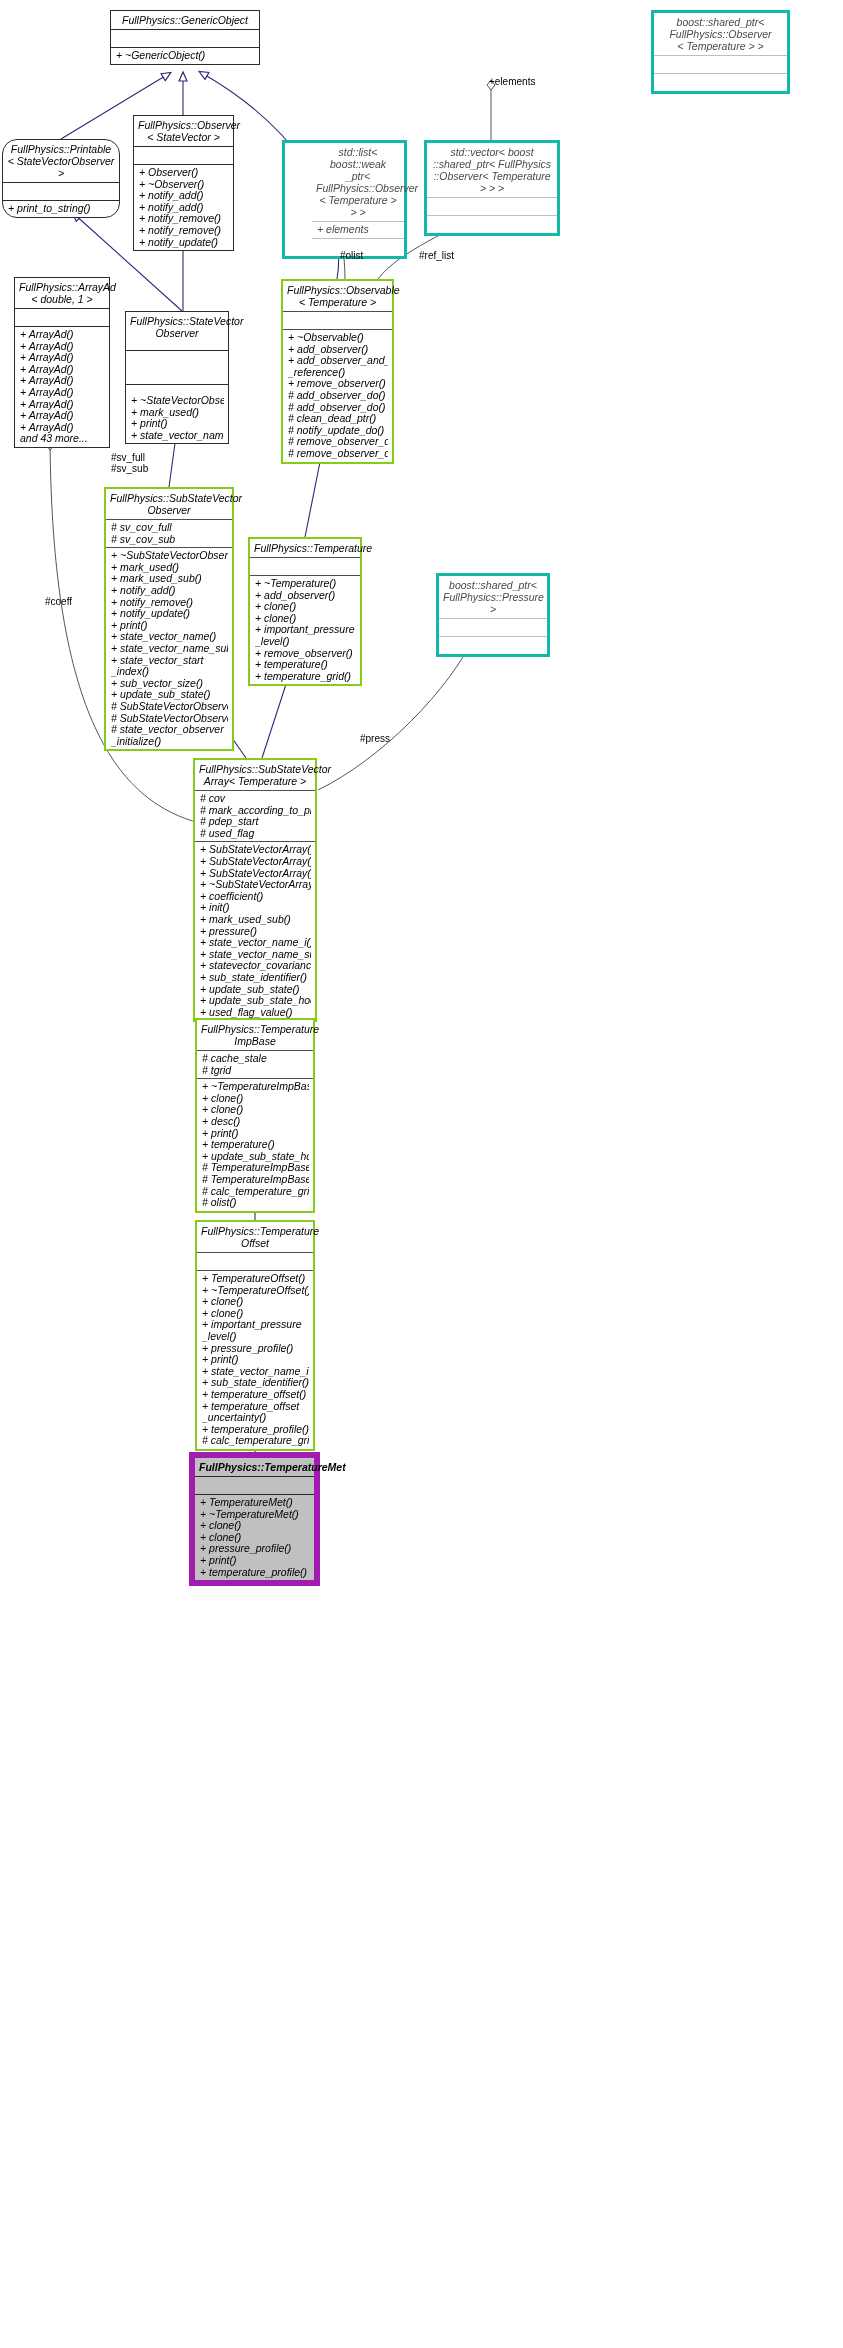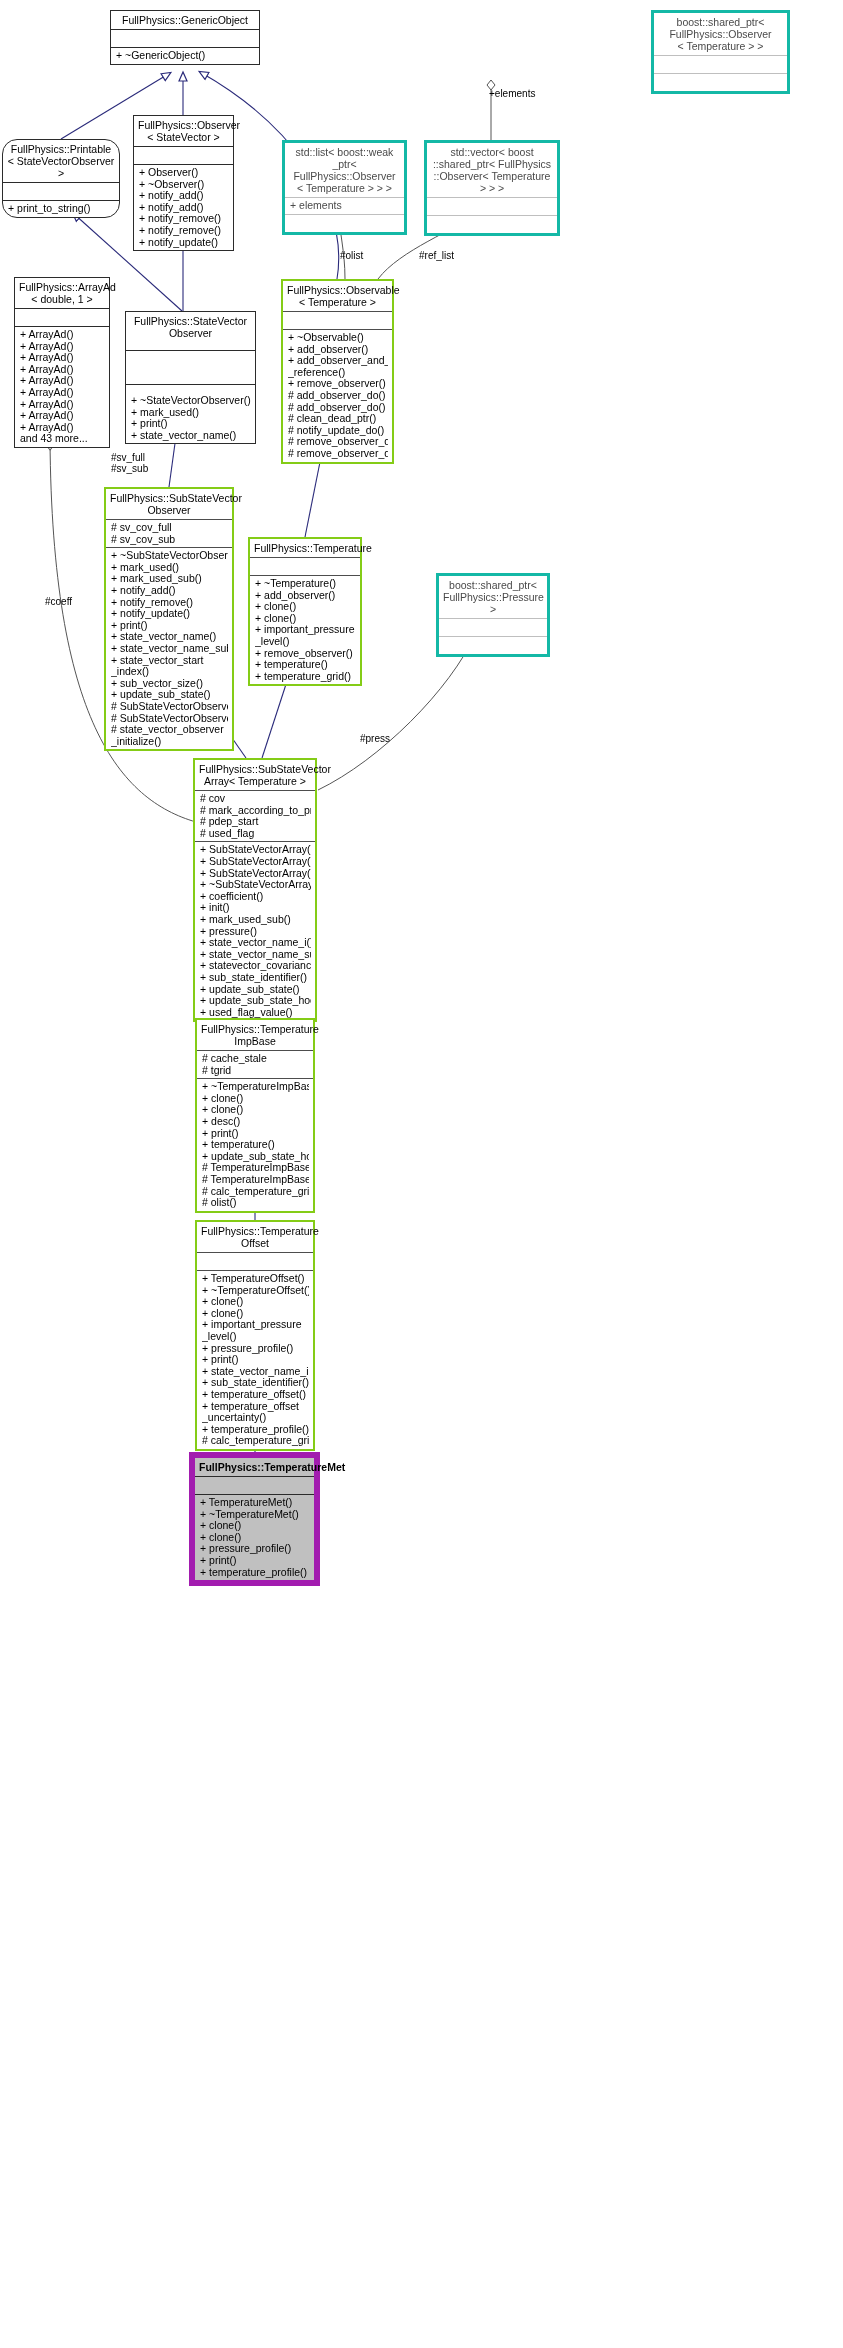--- a/index.html
+++ b/index.html
@@ -3,21 +3,21 @@
 <meta charset="utf-8">
 <style>
   html,body{margin:0;padding:0;background:#ffffff;}
   body{width:843px;height:2348px;position:relative;
        font-family:"Liberation Sans","DejaVu Sans",sans-serif;
        -webkit-font-smoothing:antialiased;}
   #canvas{position:absolute;left:0;top:0;width:843px;height:2348px;overflow:hidden;}
   svg.edges{position:absolute;left:0;top:0;width:843px;height:2348px;pointer-events:none;}
 
   .node{position:absolute;box-sizing:border-box;background:#ffffff;
-        border:1px solid #2b2b2b;display:flex;flex-direction:column;}
+        border:1px solid #2b2b2b;display:flex;flex-direction:column;font-style:italic;}
   .node.thick{border:2px solid #84cc16;}
   .node.grey{border:3px solid #14b8a6;background:#ffffff;}
   .node.filled{background:#c0c0c0;border:6px solid #a21caf;}
 
   .n-title{font-size:10.5px;line-height:12px;text-align:center;
            padding:3px 4px 3px 4px;color:#000;white-space:pre-line;}
   .node.grey .n-title{color:#4a4a4a;}
   .n-sep{height:0;border-top:1px solid #2b2b2b;}
   .node.thick .n-sep{border-top:1px solid #4d4d4d;}
   .node.grey .n-sep{border-top:1px solid #bfbfbf;}
@@ -126,21 +126,21 @@
       <div class="row">+ Observer()</div>
       <div class="row">+ ~Observer()</div>
       <div class="row">+ notify_add()</div>
       <div class="row">+ notify_add()</div>
       <div class="row">+ notify_remove()</div>
       <div class="row">+ notify_remove()</div>
       <div class="row">+ notify_update()</div>
     </div>
   </div>
 
-  <div class="node grey" style="left:282px;top:140px;width:125px;">
+  <div class="node grey" style="left:282px;top:140px;width:125px;padding-left:27px;">
     <div class="n-title">std::list&lt; boost::weak
 _ptr&lt; FullPhysics::Observer
 &lt; Temperature &gt; &gt; &gt;</div>
     <div class="n-sep"></div>
     <div class="n-attrs">
       <div class="row">+ elements</div>
     </div>
     <div class="n-sep"></div>
     <div class="n-ops empty"></div>
   </div>
@@ -168,21 +168,21 @@
       <div class="row">+ ArrayAd()</div>
       <div class="row">+ ArrayAd()</div>
       <div class="row">+ ArrayAd()</div>
       <div class="row">+ ArrayAd()</div>
       <div class="row">+ ArrayAd()</div>
       <div class="row">+ ArrayAd()</div>
       <div class="row">and 43 more...</div>
     </div>
   </div>
 
-  <div class="node" style="left:125px;top:311px;width:131px;gap:8px;">
+  <div class="node" style="left:125px;top:311px;width:104px;gap:8px;">
     <div class="n-title">FullPhysics::StateVector
 Observer</div>
     <div class="n-sep"></div>
     <div class="n-attrs empty"></div>
     <div class="n-sep"></div>
     <div class="n-ops">
       <div class="row">+ ~StateVectorObserver()</div>
       <div class="row">+ mark_used()</div>
       <div class="row">+ print()</div>
       <div class="row">+ state_vector_name()</div>
@@ -355,21 +355,21 @@
       <div class="row">+ TemperatureMet()</div>
       <div class="row">+ ~TemperatureMet()</div>
       <div class="row">+ clone()</div>
       <div class="row">+ clone()</div>
       <div class="row">+ pressure_profile()</div>
       <div class="row">+ print()</div>
       <div class="row">+ temperature_profile()</div>
     </div>
   </div>
 
-  <div class="edgelabel" style="left:489px;top:88px;">+elements</div>
+  <div class="edgelabel" style="left:489px;top:76px;">+elements</div>
   <div class="edgelabel" style="left:340px;top:250px;">#olist</div>
   <div class="edgelabel" style="left:419px;top:250px;">#ref_list</div>
   <div class="edgelabel" style="left:111px;top:452px;">#sv_full
 #sv_sub</div>
   <div class="edgelabel" style="left:45px;top:596px;">#coeff</div>
   <div class="edgelabel" style="left:360px;top:733px;">#press</div>
 
 </div>
 
 </body></html>

